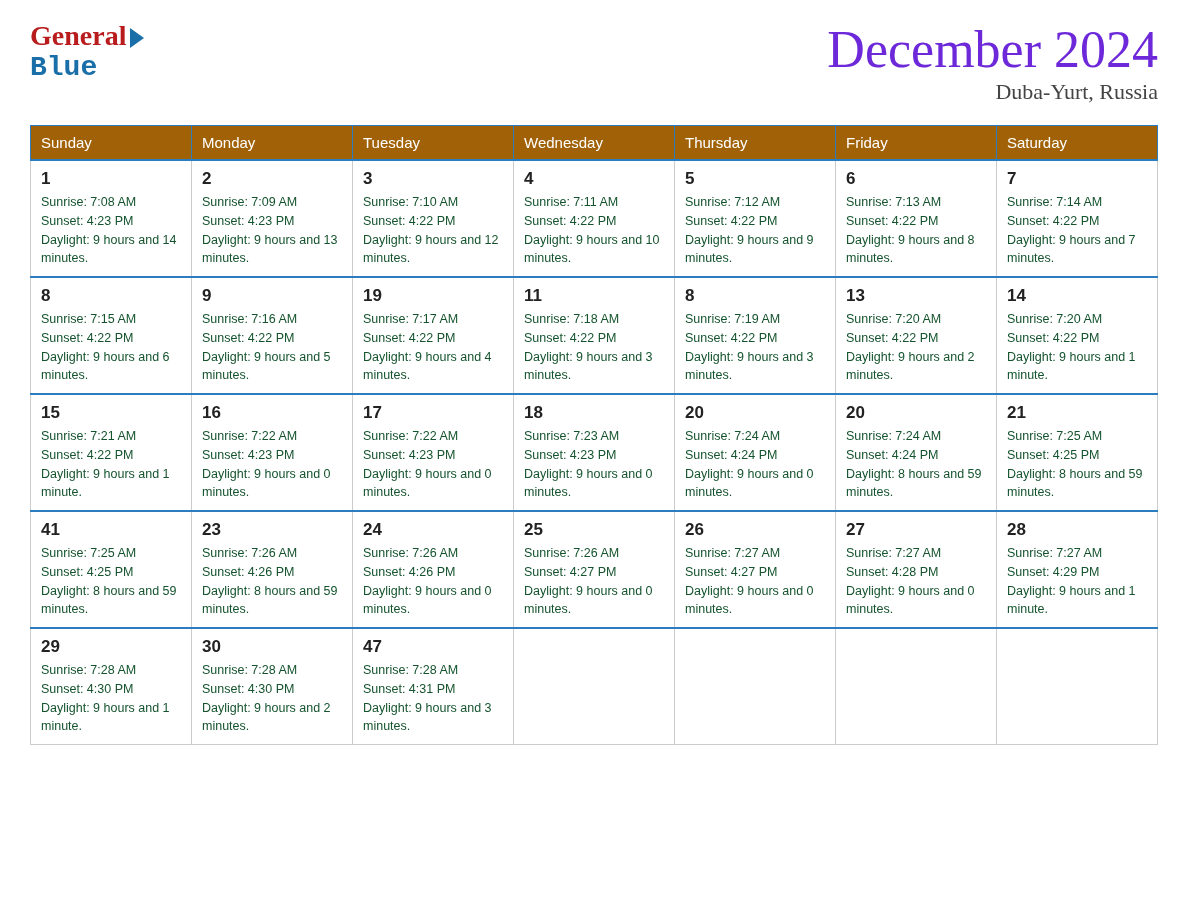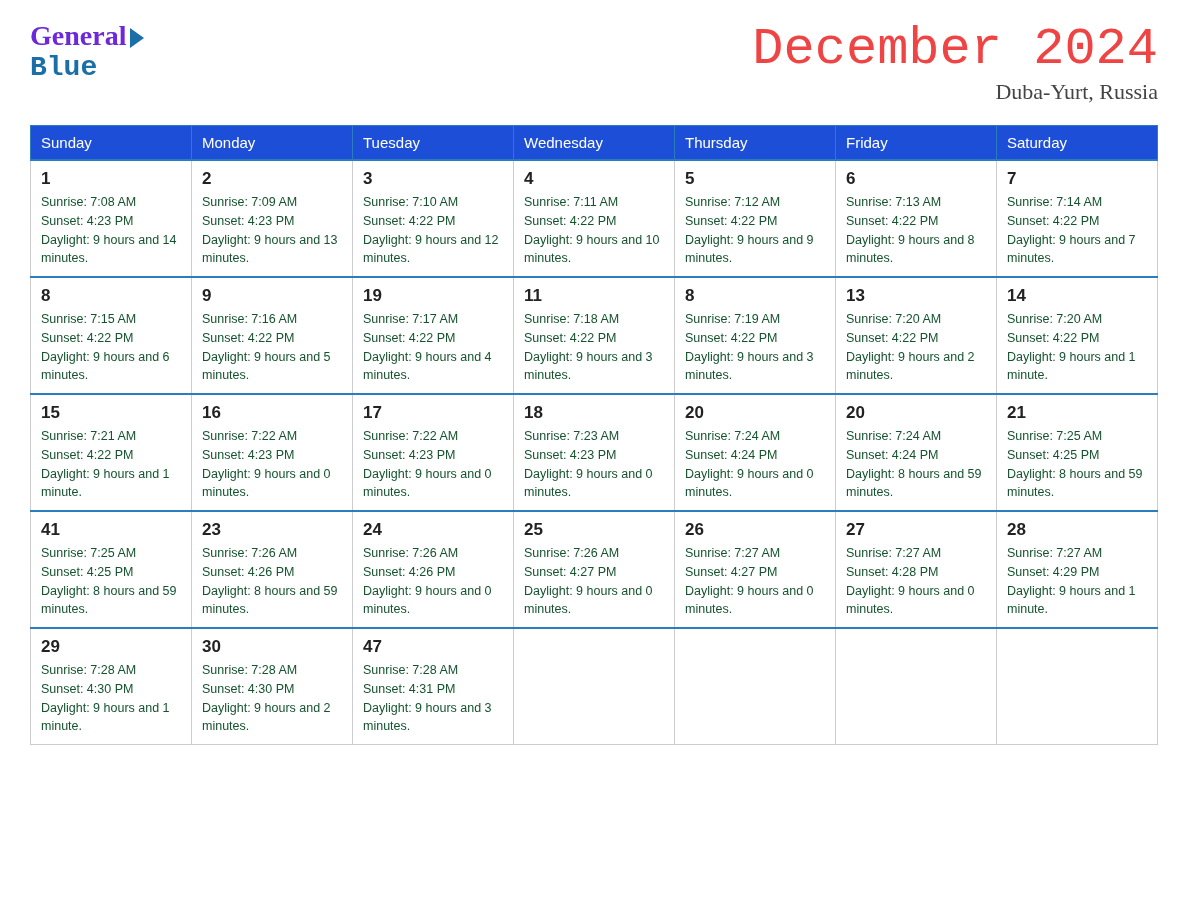--- a/index.html
+++ b/index.html
@@ -21,21 +21,21 @@
       flex-direction: column;
       align-items: flex-start;
     }
     .logo-top {
       display: flex;
       align-items: center;
     }
     .logo-general {
       font-size: 28px;
       font-weight: bold;
-      color: #6d28d9;
+      color: #b91c1c;
       font-family: Georgia, serif;
     }
     .logo-arrow {
       width: 0;
       height: 0;
       border-left: 14px solid #1a6fa8;
       border-top: 10px solid transparent;
       border-bottom: 10px solid transparent;
       margin-left: 4px;
       margin-top: 4px;
@@ -45,34 +45,34 @@
       font-weight: bold;
       color: #1a6fa8;
       font-family: Liberation Mono, monospace;
     }
     .title-section {
       text-align: right;
     }
     .month-title {
       font-size: 52px;
       font-weight: normal;
-      color: #ef4444;
-      font-family: Liberation Mono, monospace;
+      color: #6d28d9;
+      font-family: Liberation Serif, serif;
     }
     .location {
       font-size: 22px;
       color: #444;
       font-family: Georgia, serif;
     }
     table {
       width: 100%;
       border-collapse: collapse;
     }
     thead tr th {
-      background-color: #1d4ed8;
+      background-color: #a16207;
       color: #fff;
       font-size: 15px;
       font-weight: normal;
       padding: 8px 10px;
       text-align: left;
       border: 1px solid #2b7dc0;
       margin-left: 11px;
     }
     tbody tr td {
       vertical-align: top;

